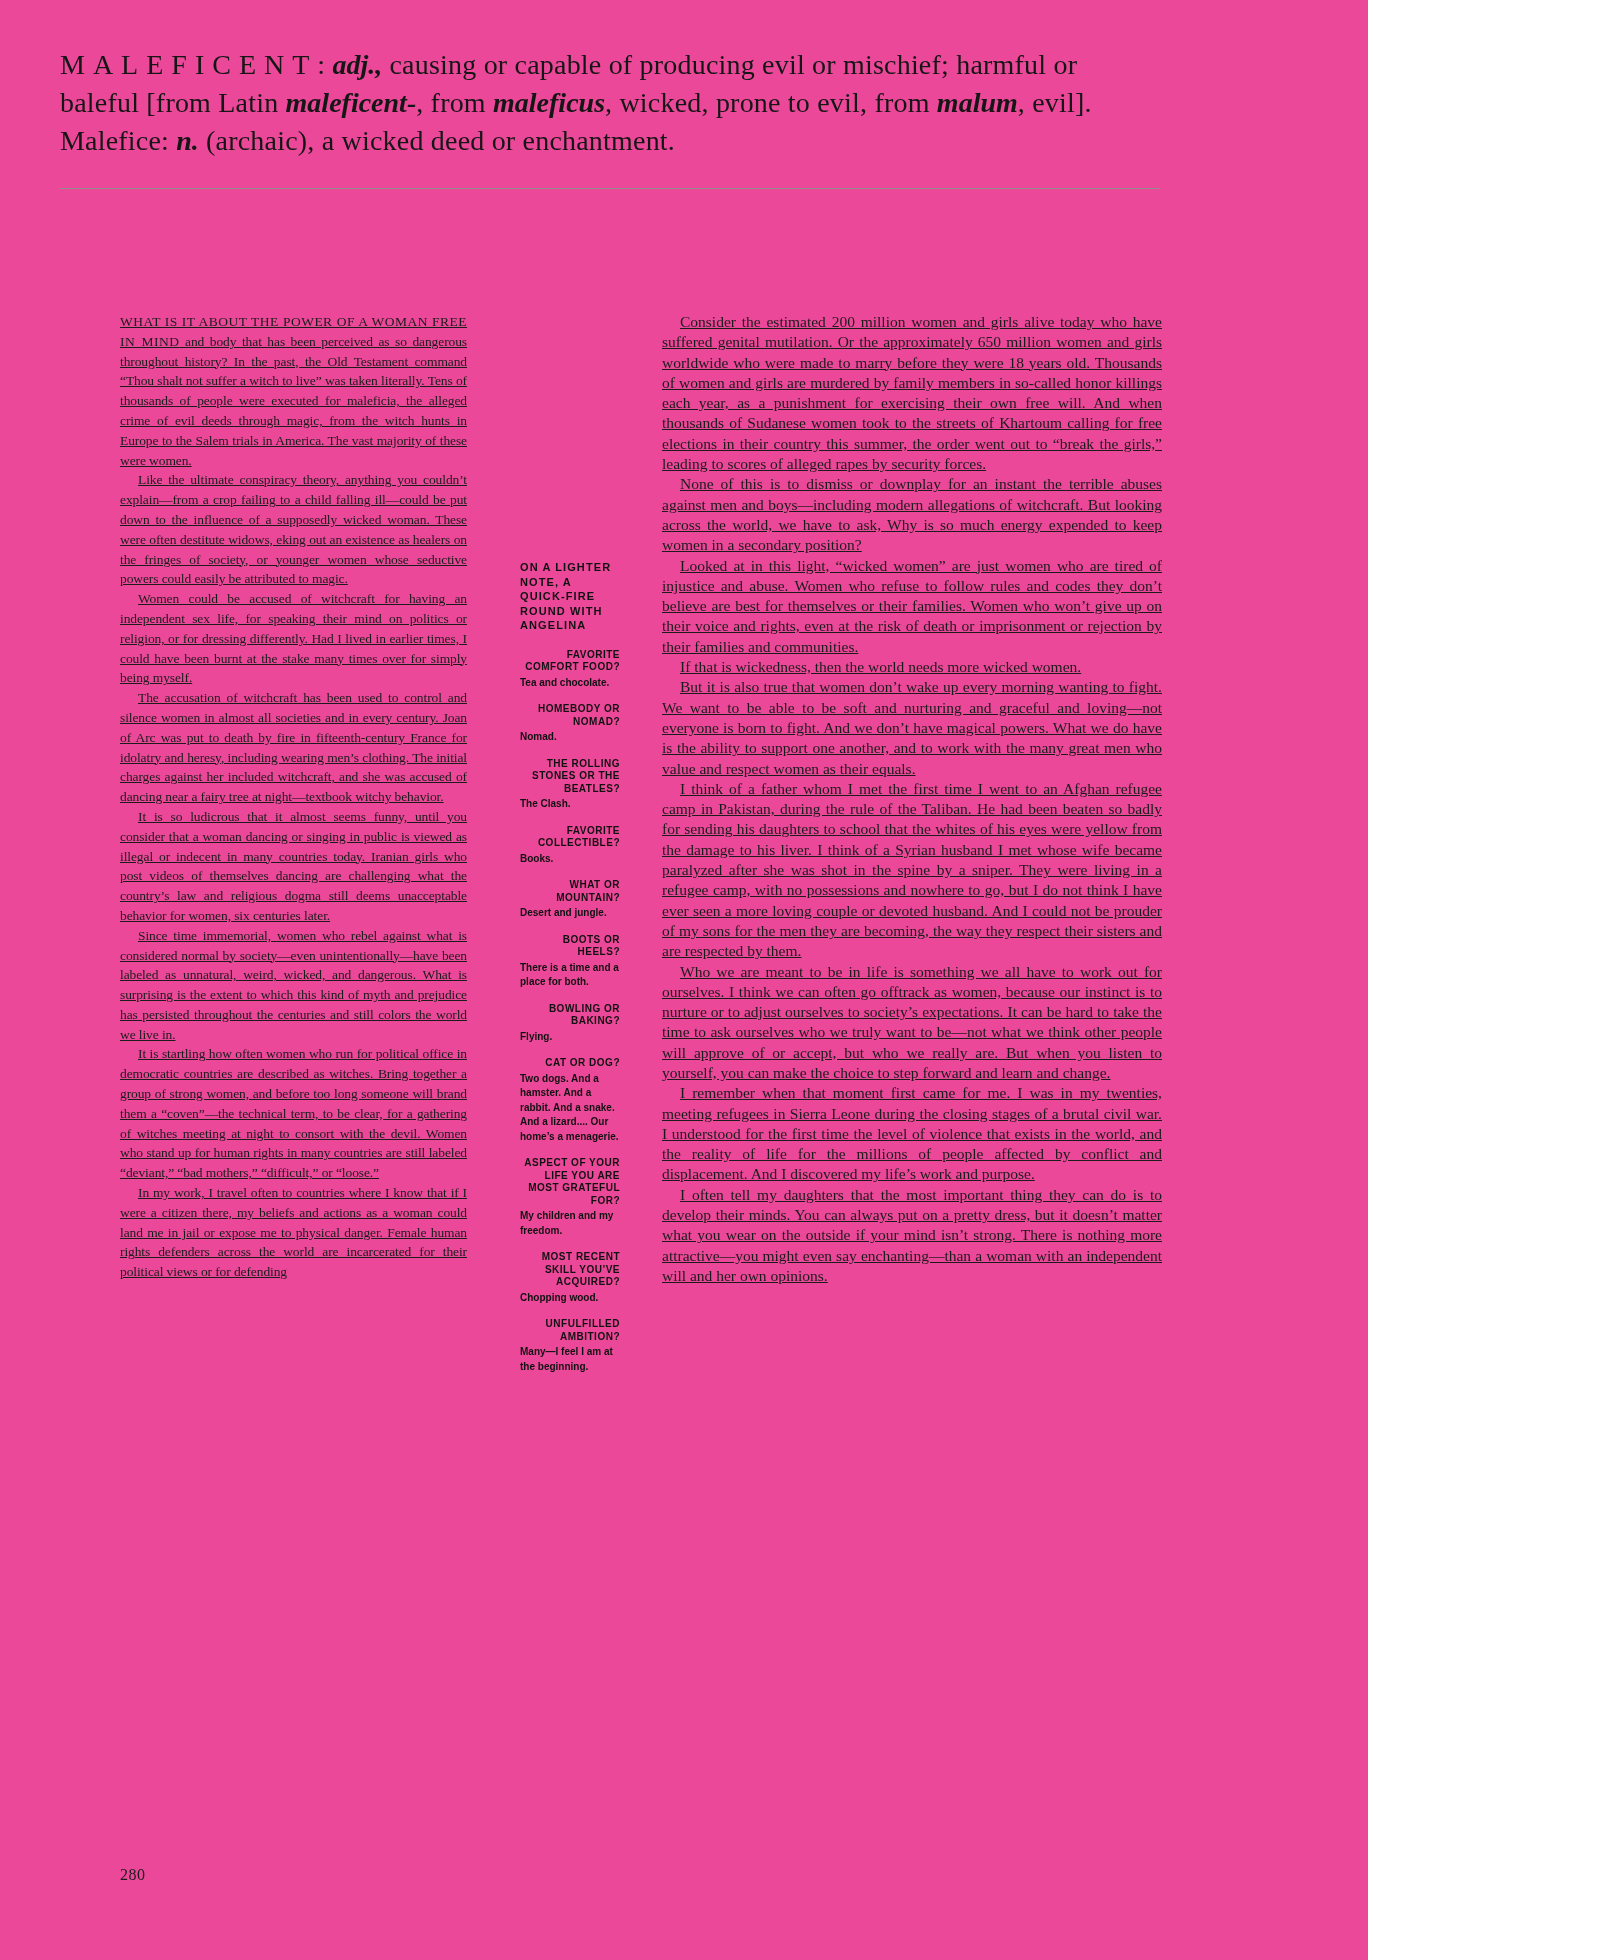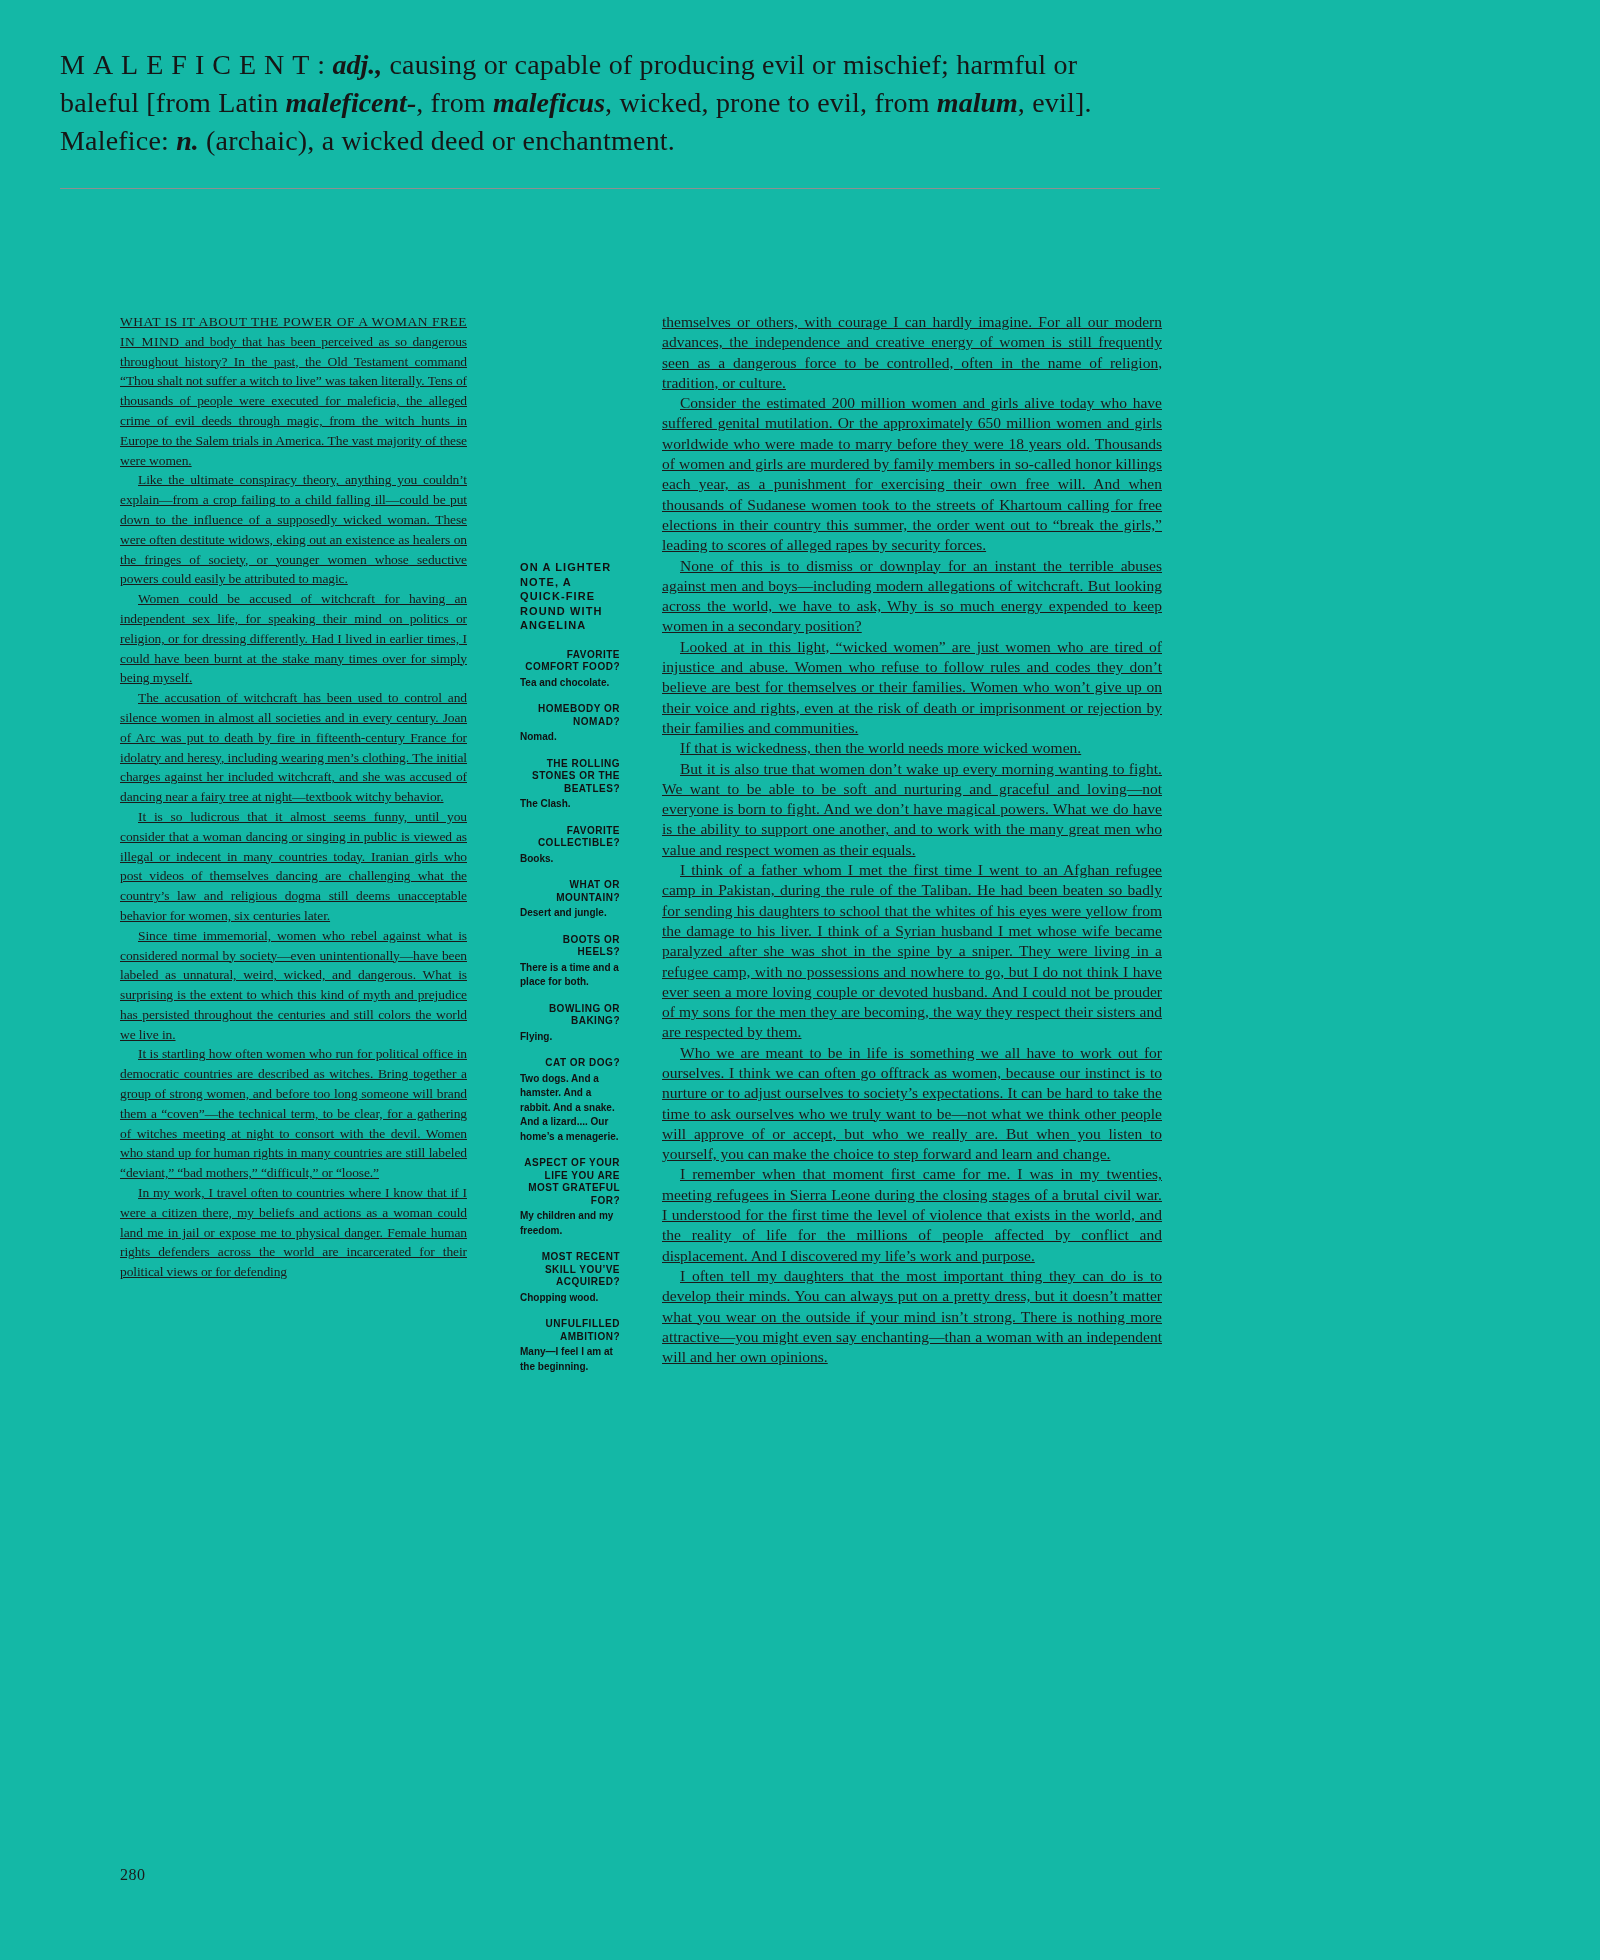--- a/index.html
+++ b/index.html
@@ -1,21 +1,21 @@
 <!DOCTYPE html>
 <html lang="en"><head>
 <meta charset="utf-8">
 <style>
   * { margin: 0; padding: 0; box-sizing: border-box; }
   html, body { background: #ffffff; }
   .page {
     position: relative;
-    width: 1600px;
+    width: 1368px;
     height: 1960px;
-    background: #14b8a6;
+    background: #ec4899;
     font-family: "Liberation Serif", serif;
     color: #1c1c1c;
     overflow: hidden;
   }
 
   
   .definition {
     position: absolute;
     left: 60px;
     top: 46px;
@@ -172,21 +172,20 @@
             <div class="a">Chopping wood.</div>
           </div>
           <div class="qa">
             <div class="q">UNFULFILLED AMBITION?</div>
             <div class="a">Many—I feel I am at the beginning.</div>
           </div>
         </div>
     </aside>
 
     <section class="col-right">
-        <p class="body-para flush">themselves or others, with courage I can hardly imagine. For all our modern advances, the independence and creative energy of women is still frequently seen as a dangerous force to be controlled, often in the name of religion, tradition, or culture.</p>
         <p class="body-para">Consider the estimated 200 million women and girls alive today who have suffered genital mutilation. Or the approximately 650 million women and girls worldwide who were made to marry before they were 18 years old. Thousands of women and girls are murdered by family members in so-called honor killings each year, as a punishment for exercising their own free will. And when thousands of Sudanese women took to the streets of Khartoum calling for free elections in their country this summer, the order went out to “break the girls,” leading to scores of alleged rapes by security forces.</p>
         <p class="body-para">None of this is to dismiss or downplay for an instant the terrible abuses against men and boys—including modern allegations of witchcraft. But looking across the world, we have to ask, Why is so much energy expended to keep women in a secondary position?</p>
         <p class="body-para">Looked at in this light, “wicked women” are just women who are tired of injustice and abuse. Women who refuse to follow rules and codes they don’t believe are best for themselves or their families. Women who won’t give up on their voice and rights, even at the risk of death or imprisonment or rejection by their families and communities.</p>
         <p class="body-para">If that is wickedness, then the world needs more wicked women.</p>
         <p class="body-para">But it is also true that women don’t wake up every morning wanting to fight. We want to be able to be soft and nurturing and graceful and loving—not everyone is born to fight. And we don’t have magical powers. What we do have is the ability to support one another, and to work with the many great men who value and respect women as their equals.</p>
         <p class="body-para">I think of a father whom I met the first time I went to an Afghan refugee camp in Pakistan, during the rule of the Taliban. He had been beaten so badly for sending his daughters to school that the whites of his eyes were yellow from the damage to his liver. I think of a Syrian husband I met whose wife became paralyzed after she was shot in the spine by a sniper. They were living in a refugee camp, with no possessions and nowhere to go, but I do not think I have ever seen a more loving couple or devoted husband. And I could not be prouder of my sons for the men they are becoming, the way they respect their sisters and are respected by them.</p>
         <p class="body-para">Who we are meant to be in life is something we all have to work out for ourselves. I think we can often go offtrack as women, because our instinct is to nurture or to adjust ourselves to society’s expectations. It can be hard to take the time to ask ourselves who we truly want to be—not what we think other people will approve of or accept, but who we really are. But when you listen to yourself, you can make the choice to step forward and learn and change.</p>
         <p class="body-para">I remember when that moment first came for me. I was in my twenties, meeting refugees in Sierra Leone during the closing stages of a brutal civil war. I understood for the first time the level of violence that exists in the world, and the reality of life for the millions of people affected by conflict and displacement. And I discovered my life’s work and purpose.</p>
         <p class="body-para">I often tell my daughters that the most important thing they can do is to develop their minds. You can always put on a pretty dress, but it doesn’t matter what you wear on the outside if your mind isn’t strong. There is nothing more attractive—you might even say enchanting—than a woman with an independent will and her own opinions.</p>
       </section>

